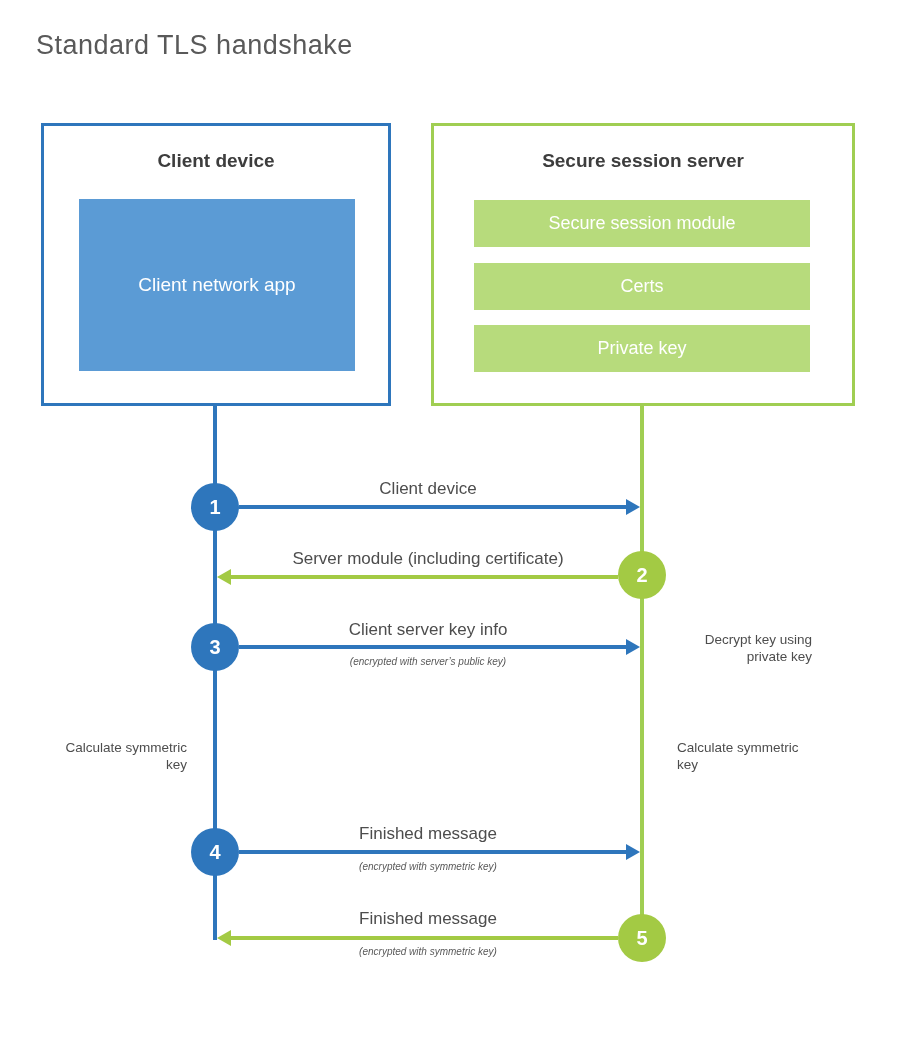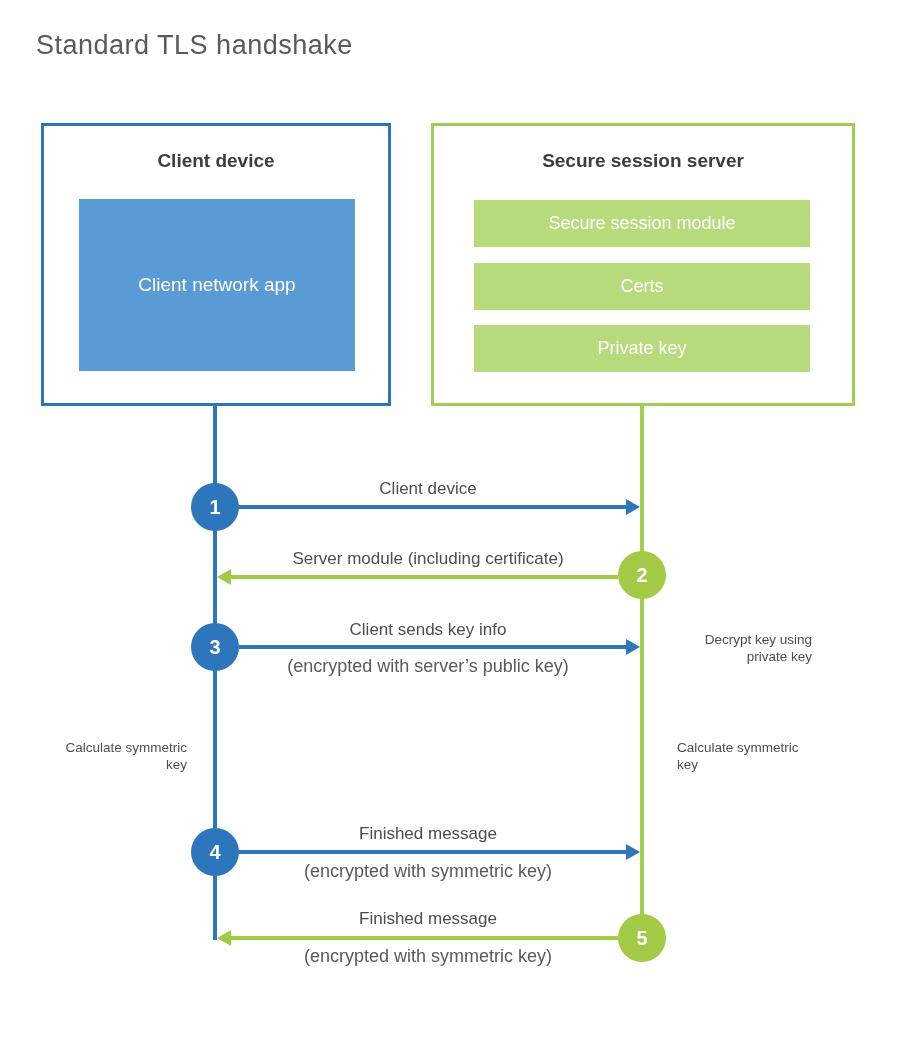--- a/index.html
+++ b/index.html
@@ -83,21 +83,21 @@
   .a5-line { left: 231px; top: 936px; width: 387px; }
   .a5-head { left: 217px; top: 930px; }
 
   
   .msg-label {
     left: 233px; width: 390px; text-align: center;
     font-size: 17px; color: #4d4d4d;
   }
   .msg-sublabel {
     left: 233px; width: 390px; text-align: center;
-    font-size: 18px; color: #595959;
+    font-size: 10px; color: #595959; font-style: italic;
   }
   .l1 { top: 479px; }
   .l2 { top: 549px; }
   .l3 { top: 620px; }
   .s3 { top: 656px; }
   .l4 { top: 824px; }
   .s4 { top: 861px; }
   .l5 { top: 909px; }
   .s5 { top: 946px; }
 
@@ -144,21 +144,21 @@
     <span>1</span>
   </div>
 
   <div class="abs msg-label l2">Server module (including certificate)</div>
   <div class="abs arrow-line green a2-line"></div>
   <div class="abs head head-left a2-head"></div>
   <div class="abs step-circle green-circle c2">
     <span>2</span>
   </div>
 
-  <div class="abs msg-label l3">Client sends key info</div>
+  <div class="abs msg-label l3">Client server key info</div>
   <div class="abs arrow-line blue a3-line"></div>
   <div class="abs head head-right a3-head"></div>
   <div class="abs msg-sublabel s3">(encrypted with server’s public key)</div>
   <div class="abs step-circle blue-circle c3">
     <span>3</span>
   </div>
 
   <div class="abs side-note note-decrypt">Decrypt key using private key</div>
   <div class="abs side-note note-calc-left">Calculate symmetric key</div>
   <div class="abs side-note note-calc-right">Calculate symmetric key</div>

